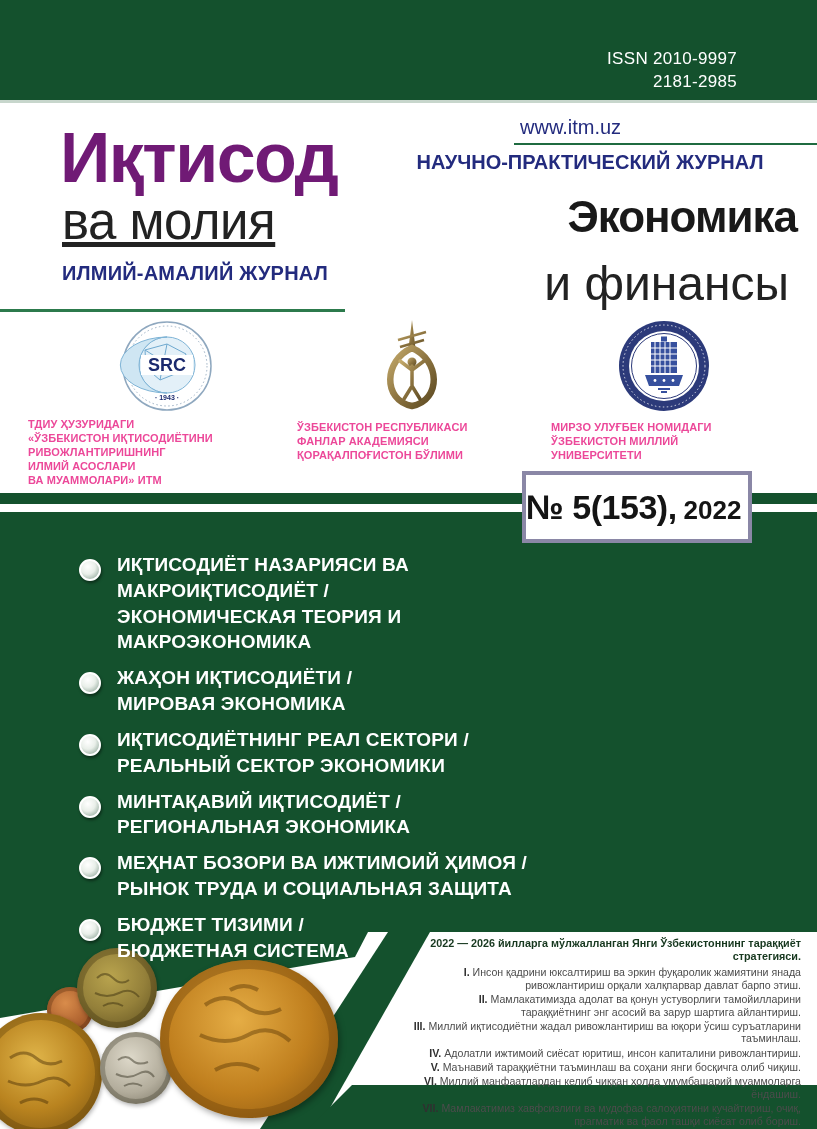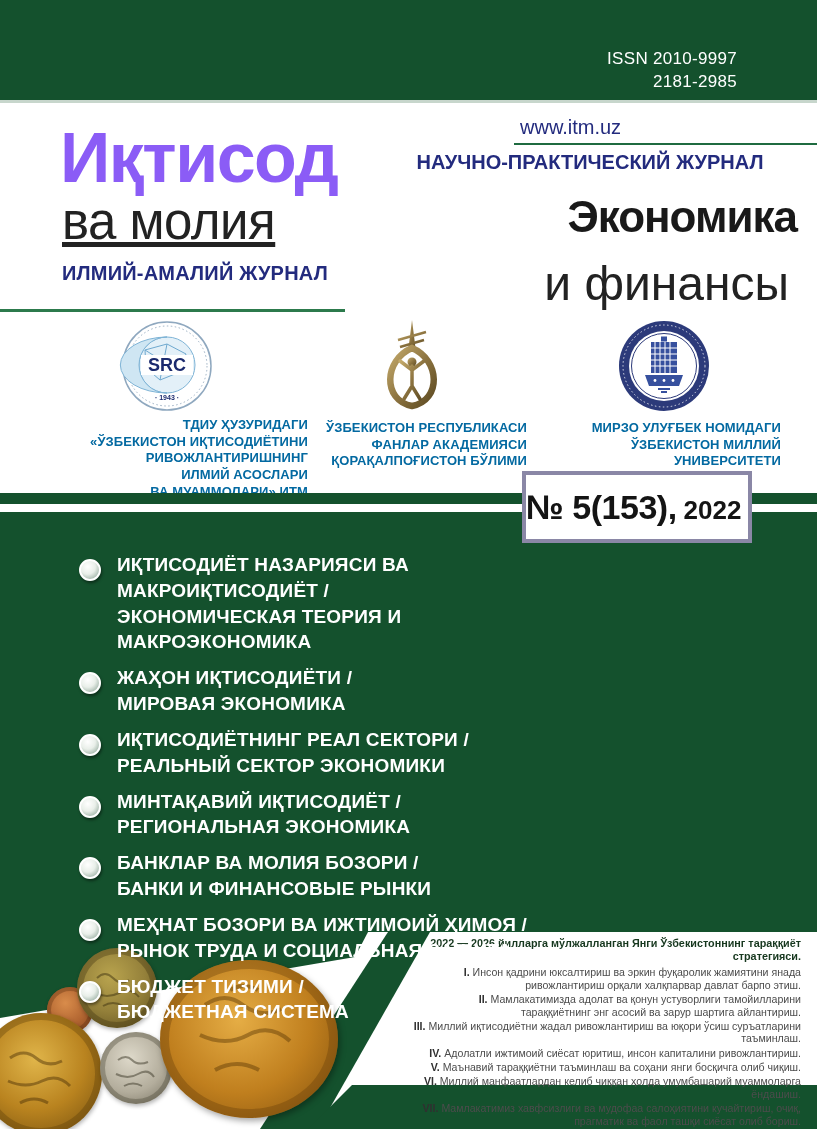--- a/index.html
+++ b/index.html
@@ -13,35 +13,35 @@
     background:#fff;overflow:hidden;
     font-family:"Liberation Sans",sans-serif;
   }
   .abs{position:absolute;}
 
   
   .top-band{left:0;top:0;width:817px;height:100px;background:var(--green);border-bottom:3px solid #c7d6cc;}
   .issn{right:80px;top:48px;text-align:right;color:#fff;font-size:17px;line-height:1.35;letter-spacing:.3px;}
 
   
-  .title-uz-main{left:60px;top:118px;font-size:70px;font-weight:bold;color:#8b5cf6;letter-spacing:-1.5px;}
+  .title-uz-main{left:60px;top:118px;font-size:70px;font-weight:bold;color:#701a75;letter-spacing:-1.5px;}
   .title-uz-sub{left:62px;top:192px;font-size:51px;color:#222;letter-spacing:-.5px;text-decoration:underline;}
   .journal-type-uz{left:62px;top:262px;font-size:20px;font-weight:bold;color:var(--navy);letter-spacing:.2px;}
 
   .website{left:520px;top:116px;font-size:20px;color:var(--navy);}
   .website-rule{left:514px;top:143px;width:303px;height:2px;background:#1f6b40;}
   .journal-type-ru{left:400px;top:151px;width:380px;text-align:center;font-size:20px;font-weight:bold;color:var(--navy);}
   .title-ru-main{right:20px;top:192px;font-size:44px;font-weight:bold;color:#191919;letter-spacing:-1px;}
   .title-ru-sub{right:28px;top:256px;font-size:48px;color:#222;}
 
   .left-rule{left:0;top:309px;width:345px;height:3px;background:var(--rule-green);}
 
   
   .logo-box{display:flex;align-items:flex-start;justify-content:center;}
-  .caption{text-align:right;font-size:13px;font-weight:bold;color:#0369a1;line-height:1.28;letter-spacing:.1px;}
+  .caption{text-align:left;font-size:11px;font-weight:bold;color:#ec4899;line-height:1.28;letter-spacing:.1px;}
 
   
   .stripe-green{left:0;top:493px;width:817px;height:11px;background:var(--green);}
   .green-body{left:0;top:512px;width:817px;height:420px;background:var(--green);z-index:1;}
   .bottom-svg{left:0;top:932px;width:817px;height:197px;z-index:1;}
 
   
   .issue-box{left:522px;top:471px;width:222px;height:64px;background:#fff;border:4px solid #8a87a6;
     display:flex;align-items:center;gap:7px;z-index:6;}
   .issue-number{font-size:34px;font-weight:bold;color:#141414;letter-spacing:-.5px;}
@@ -196,24 +196,20 @@
     <div class="section-item">
       <span class="bullet"></span>
       <span class="section-text"><span>ИҚТИСОДИЁТНИНГ РЕАЛ СЕКТОРИ /</span><br><span>РЕАЛЬНЫЙ СЕКТОР ЭКОНОМИКИ</span></span>
     </div>
     <div class="section-item">
       <span class="bullet"></span>
       <span class="section-text"><span>МИНТАҚАВИЙ ИҚТИСОДИЁТ /</span><br><span>РЕГИОНАЛЬНАЯ ЭКОНОМИКА</span></span>
     </div>
     <div class="section-item">
       <span class="bullet"></span>
-      <span class="section-text"><span>БАНКЛАР ВА МОЛИЯ БОЗОРИ /</span><br><span>БАНКИ И ФИНАНСОВЫЕ РЫНКИ</span></span>
-    </div>
-    <div class="section-item">
-      <span class="bullet"></span>
       <span class="section-text"><span>МЕҲНАТ БОЗОРИ ВА ИЖТИМОИЙ ҲИМОЯ /</span><br><span>РЫНОК ТРУДА И СОЦИАЛЬНАЯ ЗАЩИТА</span></span>
     </div>
     <div class="section-item">
       <span class="bullet"></span>
       <span class="section-text"><span>БЮДЖЕТ ТИЗИМИ /</span><br><span>БЮДЖЕТНАЯ СИСТЕМА</span></span>
     </div>
   </div>
 
   <div class="coin coin-copper"></div>
   <div class="coin coin-bronze">

